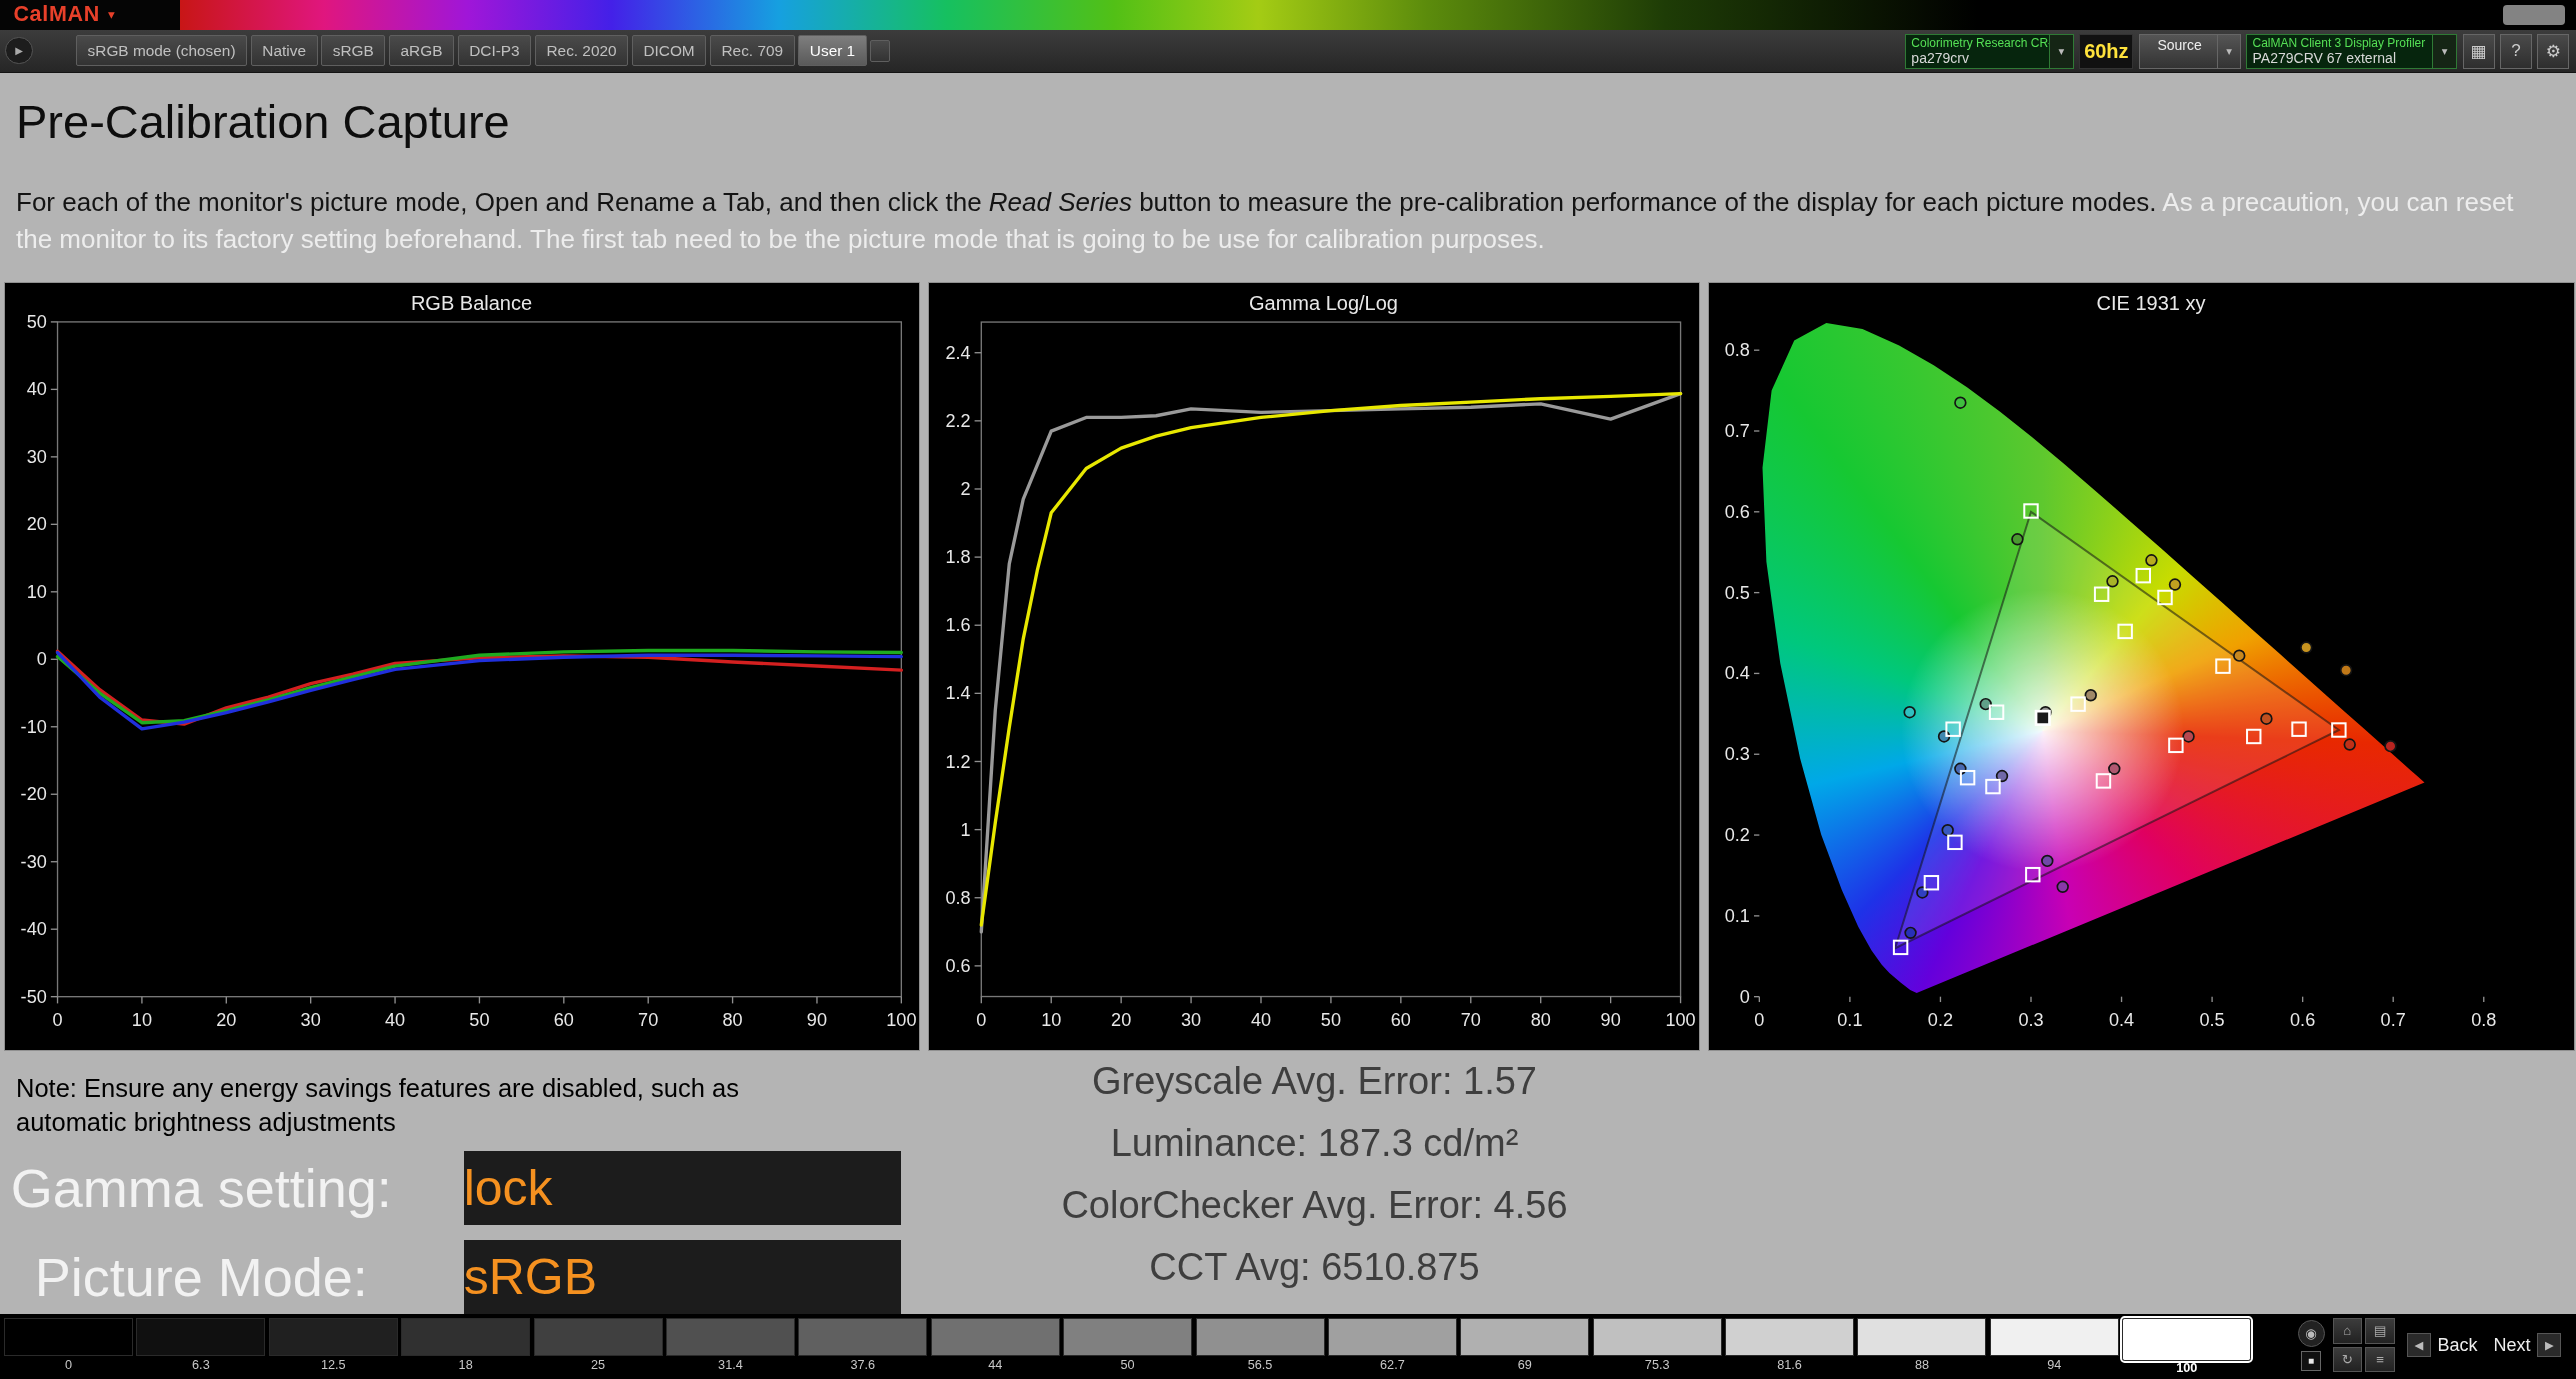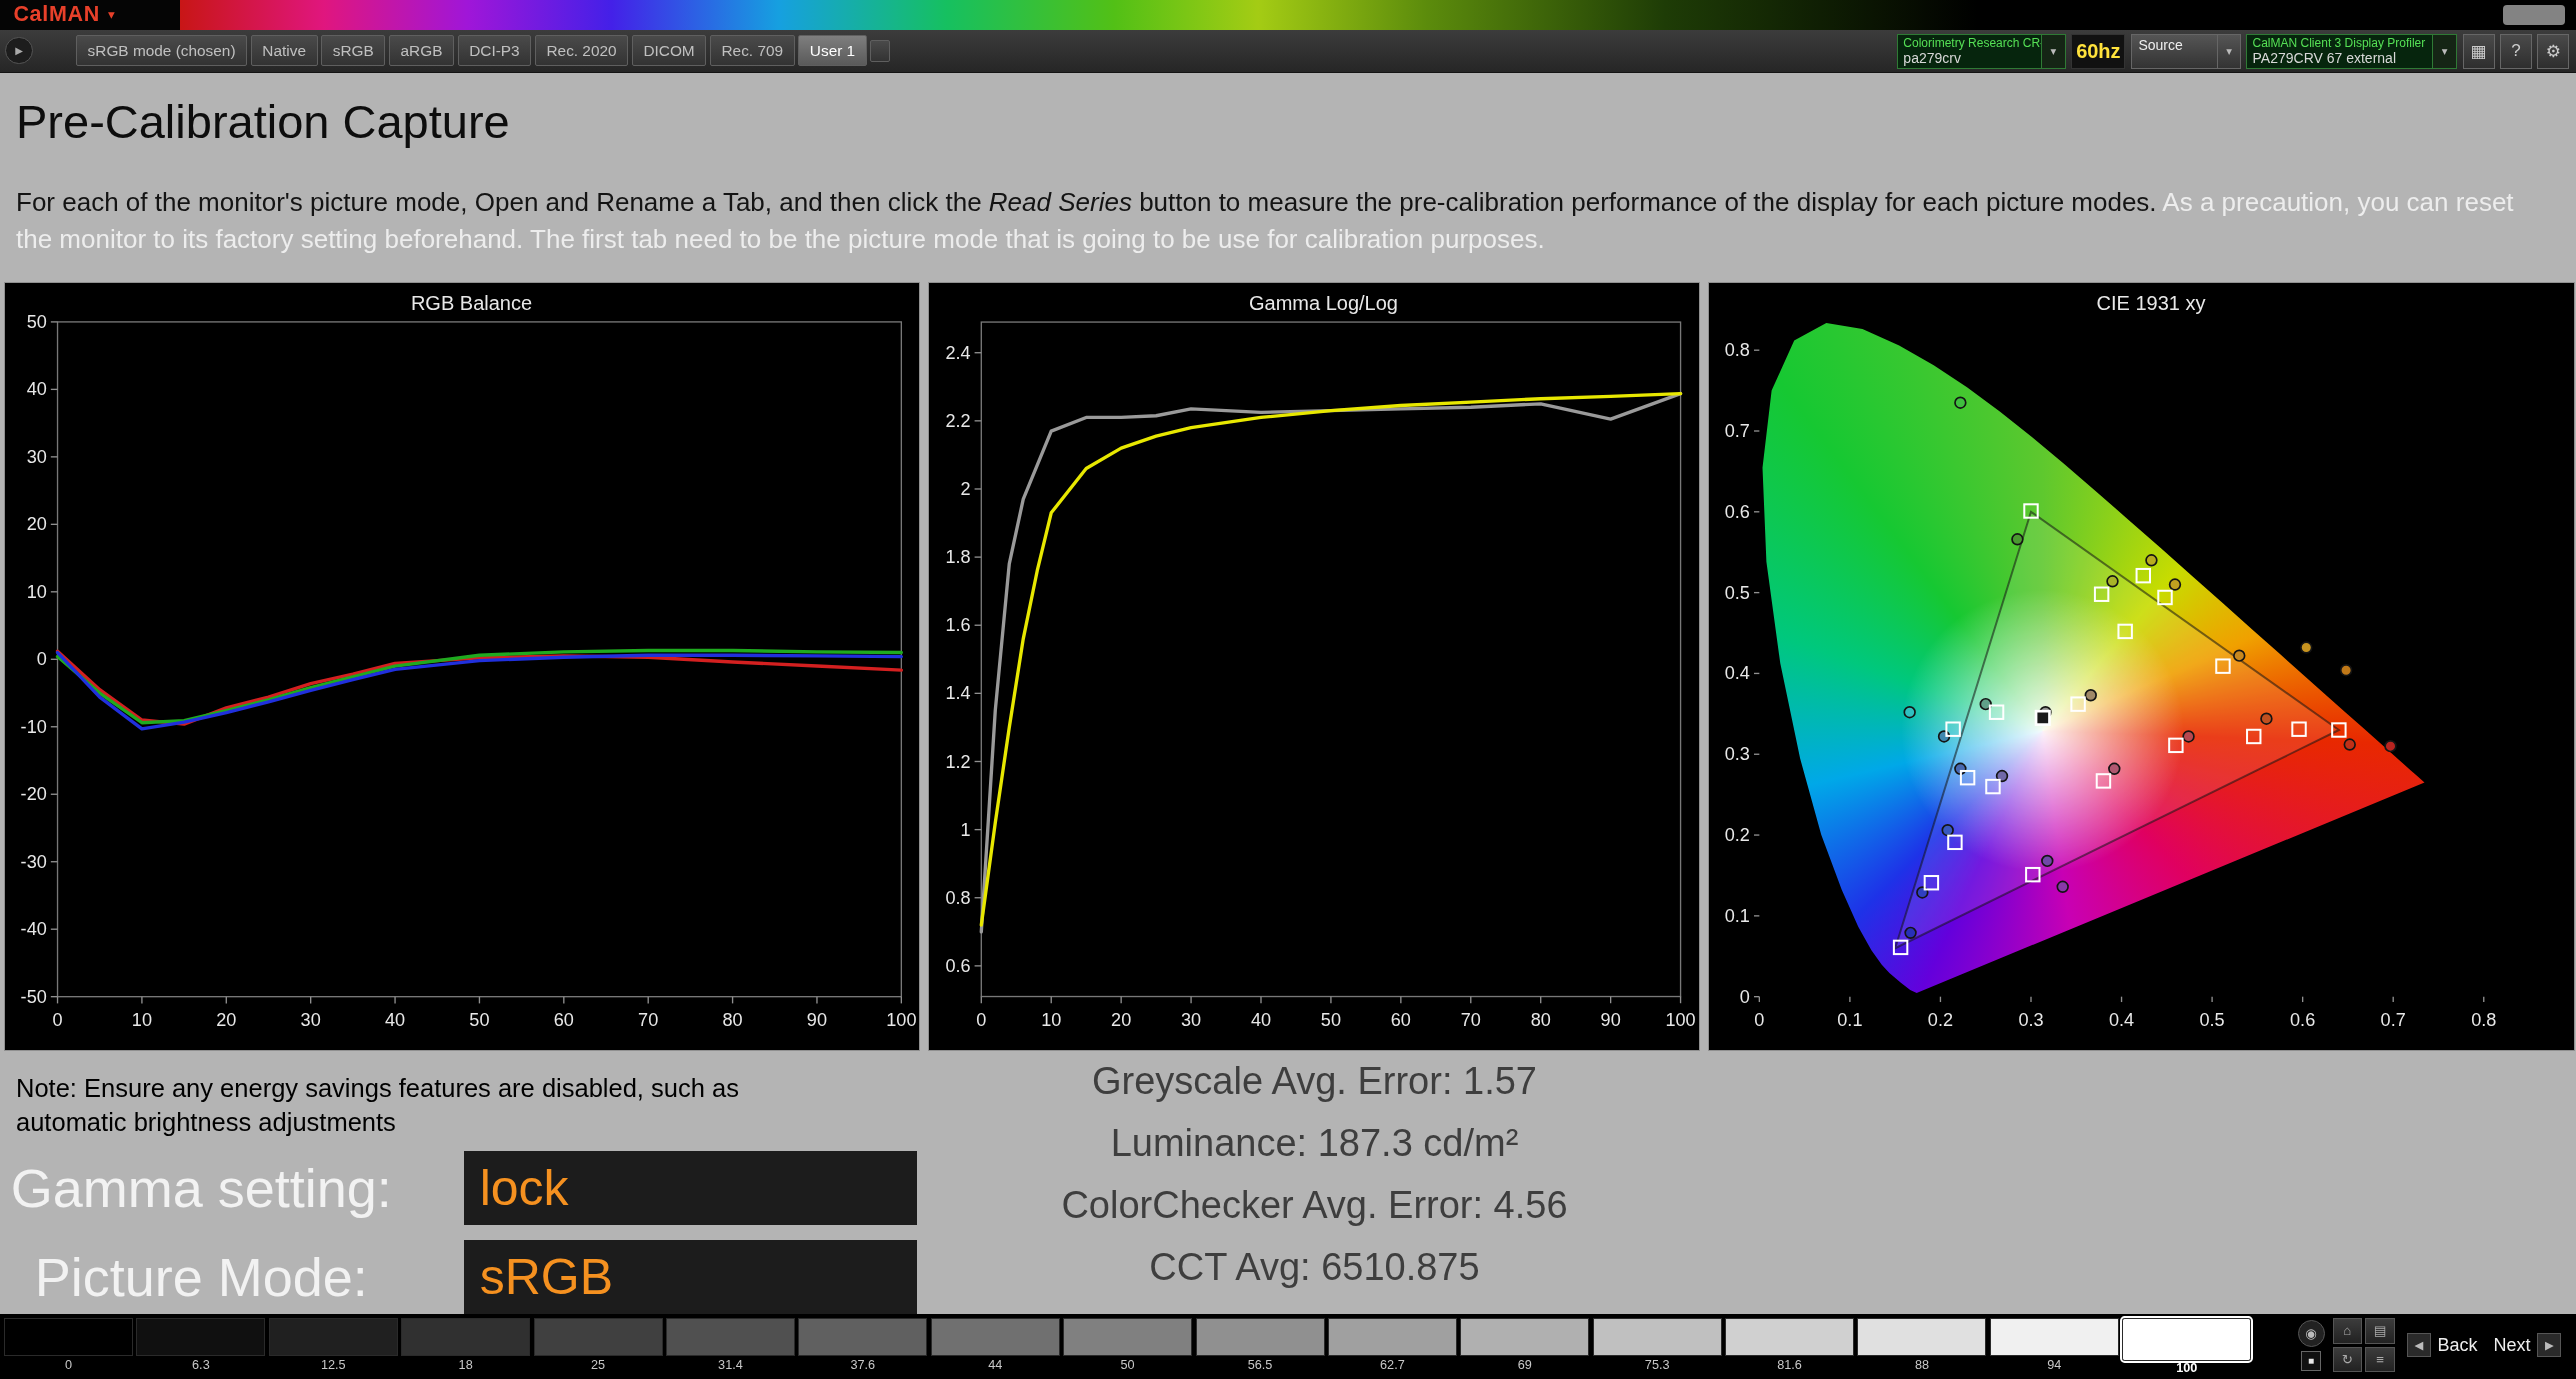--- a/index.html
+++ b/index.html
@@ -32,22 +32,22 @@
   .tab.stub{width:17.4px;height:20px;padding:0;}
   .toolbar-right{position:absolute;right:6.7px;top:4px;display:flex;gap:5.4px;height:35px;}
   .dd-green{width:169px;background:#06250d;border:1.3px solid #2f7a35;display:flex;box-sizing:border-box;}
   .dd-green .lines{flex:1;padding:1.3px 5.4px;overflow:hidden;}
   .dd-green .l1{color:#55e055;font-size:12px;white-space:nowrap;}
   .dd-green .l2{color:#d8d8d8;font-size:14px;white-space:nowrap;}
   .dd-arrow{width:23px;border-left:0.7px solid #2f7a35;color:#bbb;display:flex;align-items:center;
     justify-content:center;font-size:11.4px;background:#152515;flex:none;}
   .hz{width:54px;background:#111;border:0.7px solid #333;color:#ffe23c;font-size:20px;font-weight:bold;
     display:flex;align-items:center;justify-content:center;box-sizing:border-box;}
-  .dd-source{width:110px;background:linear-gradient(#555,#333);border:0.7px solid #666;
-    color:#eee;font-size:14px;padding:2.7px 27px 2.7px 6.7px;position:relative;box-sizing:border-box;}
+  .dd-source{width:102px;background:linear-gradient(#555,#333);border:0.7px solid #666;
+    color:#eee;font-size:14px;padding:2.7px 27px 2.7px 6.7px;position:relative;box-sizing:border-box;text-align:center;}
   .dd-source .src-arrow{position:absolute;right:0;top:0;bottom:0;width:21.5px;border-left:0.7px solid #666;
     color:#bbb;display:flex;align-items:center;justify-content:center;font-size:11.4px;}
   .dd-wide{width:211px;}
   .icon-btn{width:32px;background:linear-gradient(#4a4a4a,#2e2e2e);border:0.7px solid #666;color:#ccc;
     font-size:17px;display:flex;align-items:center;justify-content:center;box-sizing:border-box;}
 
   
   .h1{position:absolute;left:16px;top:94px;font-size:47px;color:#0d0d0d;text-align:center;}
   .instructions{position:absolute;left:16px;top:184px;width:2509px;font-size:26px;
     line-height:1.42;color:#141414;}
@@ -67,21 +67,21 @@
 
   
   .note{position:absolute;left:16px;top:1071px;width:839px;font-size:25.5px;color:#000000;line-height:1.35;}
   .stats{position:absolute;left:892px;top:1051px;width:845px;text-align:center;font-size:38px;
     color:#3e3e3e;line-height:1.63;}
   .setting-row{position:absolute;left:10.7px;display:flex;align-items:center;}
   #gamma-row{top:1151px;} #picture-row{top:1240px;}
   .setting-label{font-size:54px;color:#f2f2f2;width:453px;box-sizing:border-box;}
   #picture-row .setting-label{padding-left:24px;}
   .setting-value{width:437px;height:74px;background:#1c1c1c;color:#f59120;font-size:50px;
-    display:flex;align-items:center;padding-left:16px;}
+    display:flex;align-items:center;}
 
   
   .footer{position:absolute;left:0;top:1314px;width:2576px;height:65px;background:#000;
     display:flex;align-items:flex-start;}
   .swatches{display:flex;gap:3.4px;padding:4px 0 0 4px;}
   .swatch-cell{width:129px;}
   .swatch{height:38px;border:0.7px solid #2a2a2a;box-sizing:border-box;}
   .swatch-label{text-align:center;color:#c8c8c8;font-size:12.7px;padding-top:2px;}
   .swatch-cell.selected .swatch{height:43px;outline:2px solid #fff;border-radius:2.7px;}
   .swatch-cell.selected .swatch-label{color:#fff;font-weight:bold;padding-top:0;}

